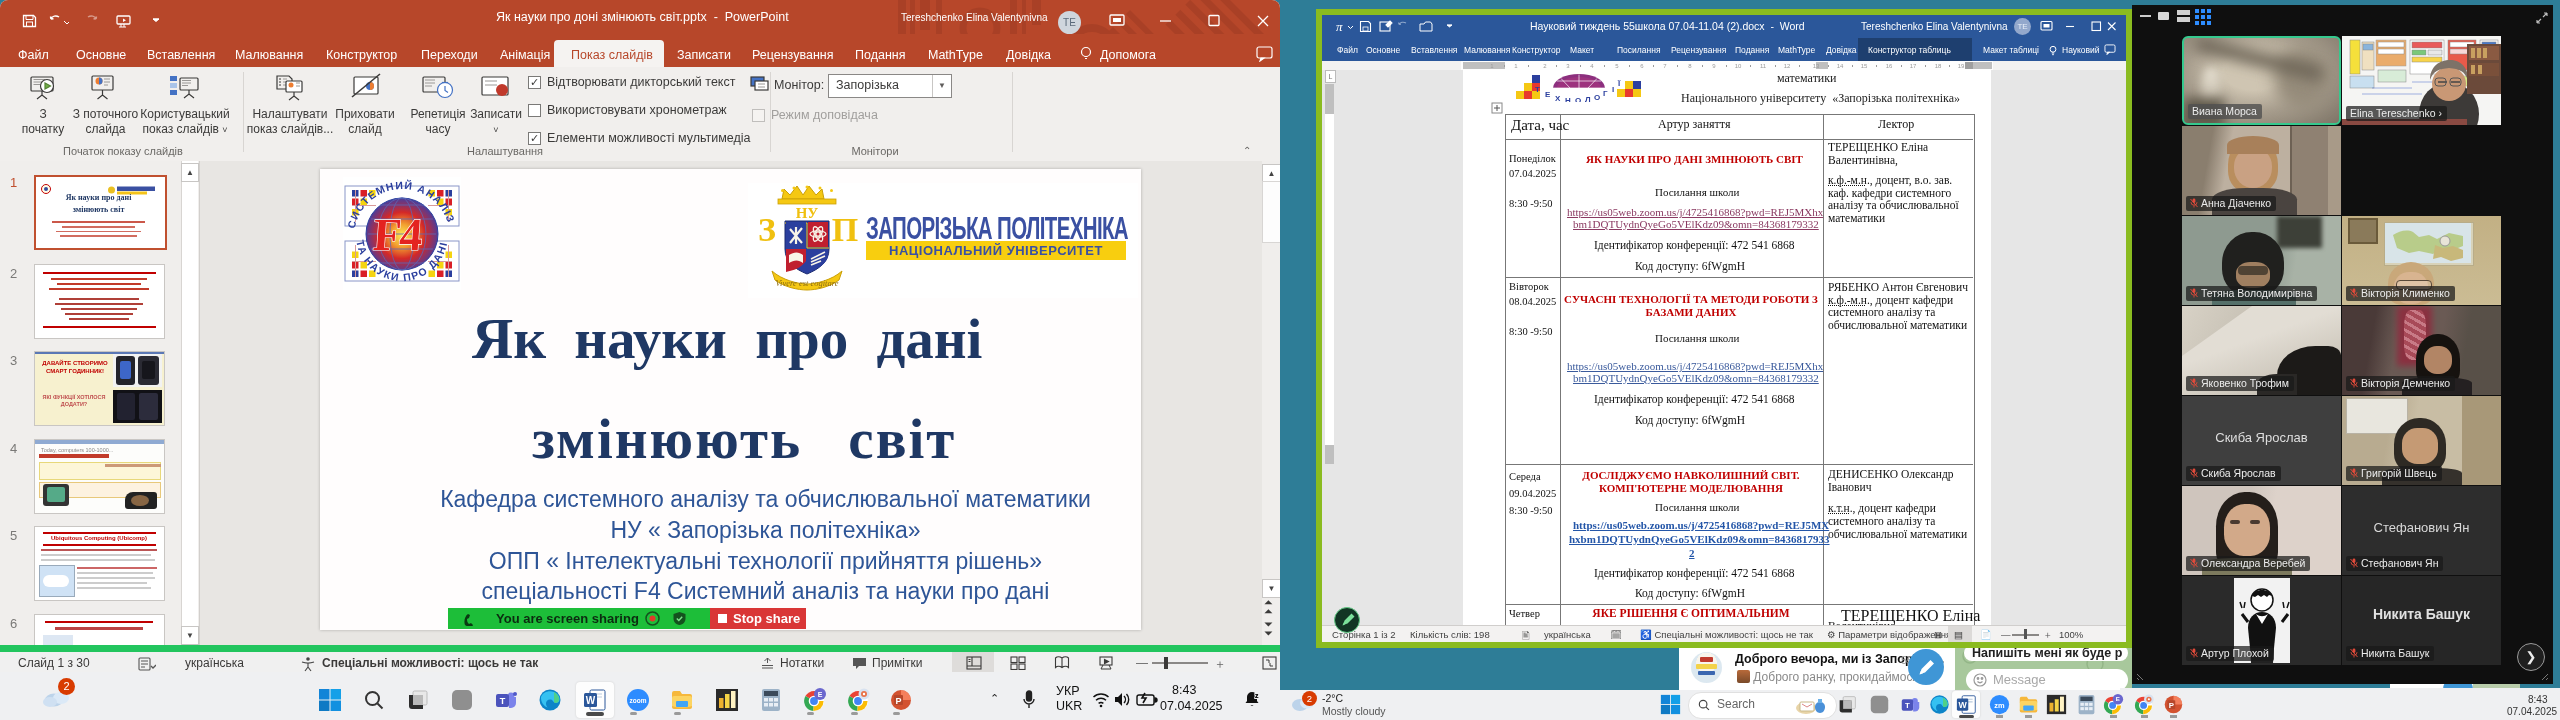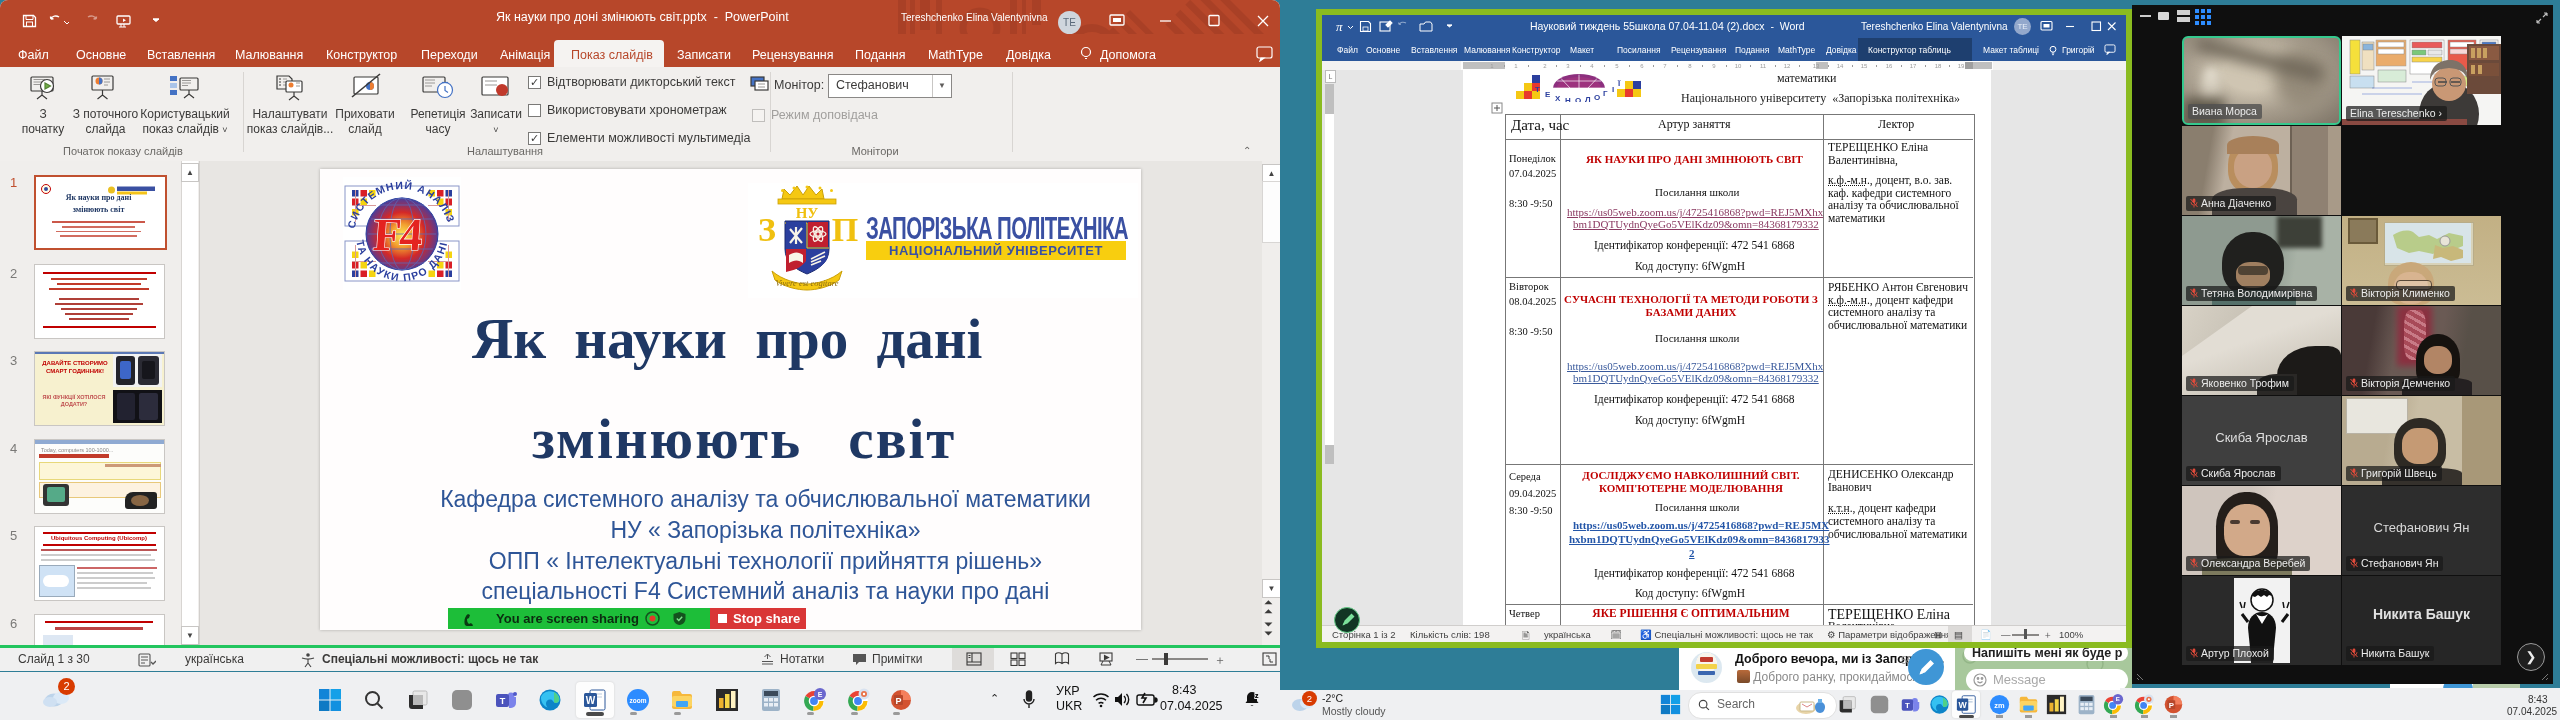--- a/index.html
+++ b/index.html
@@ -14,21 +14,21 @@
 .rlbl{position:absolute;top:78px;font-size:11px;color:#6a6865;width:240px;text-align:center;}
 .rsep{position:absolute;top:5px;height:80px;width:1px;background:#d8d5d2;}
 .rbtxt{position:absolute;font-size:12px;color:#3b3a39;text-align:center;line-height:15px;}
 .cbx{position:absolute;width:11px;height:11px;border:1px solid #7a7977;background:#fff;font-size:11px;line-height:11px;text-align:center;color:#3b3a39;}
 .cbl{position:absolute;font-size:12.5px;color:#3b3a39;}
 
 #thumbs{left:0;top:161px;width:199px;height:484px;background:#f0eeec;border-right:1px solid #d2cfcc;}
 #editor{left:200px;top:161px;width:1062px;height:484px;background:#e8e6e3;}
 #vscroll{left:1262px;top:161px;width:18px;height:484px;background:#f0eeec;}
 #slide{left:320px;top:169px;width:821px;height:461px;background:#fffdfd;box-shadow:0 0 3px rgba(0,0,0,.25);}
-#pstat{left:0;top:645px;width:1280px;height:23px;background:#f0f0f0;border-top:3px solid #22c55e;font-size:12px;color:#3b3a39;}
+#pstat{left:0;top:645px;width:1280px;height:23px;background:#f0f0f0;border-top:7px solid #22c55e;font-size:12px;color:#3b3a39;}
 .st{position:absolute;font-size:12px;color:#3b3a39;top:4px;}
 
 .tnum{position:absolute;left:10px;font-size:13px;color:#7a7977;}
 .thumb{position:absolute;left:34px;width:129px;height:73px;background:#fff;border:1px solid #c9c6c3;overflow:hidden;}
 
 #tbl{left:0;top:672px;width:1280px;height:48px;background:#eff0f2;}
 .tico{position:absolute;top:16px;width:24px;height:24px;}
 
 #word{left:1316px;top:9px;width:816px;height:639px;background:#8abb20;}
 #wint{left:1322px;top:15px;width:804px;height:627px;background:#e6e6e6;overflow:hidden;}
@@ -199,21 +199,21 @@
     <div class="rlbl" style="left:385px;">Налаштування</div>
     <div class="rsep" style="left:770px;"></div>
 
     <svg class="a" style="left:750px;top:9px;width:20px;height:17px" viewBox="0 0 20 17" fill="none" stroke="#3b3a39" stroke-width="1.2">
           <rect x="1" y="1" width="13" height="9" fill="#4472c4" stroke="#3b3a39"></rect>
           <rect x="5" y="5" width="13" height="9" fill="#fff"></rect>
           <path d="M8 8h7M8 11h7" stroke-width="1" stroke="#9a9896"></path>
         </svg>
     <div class="cbl" style="left:774px;top:11px;">Монітор:</div>
     <div class="a" style="left:828px;top:7px;width:122px;height:22px;background:#fff;border:1px solid #8a8886;">
-      <div class="a tx" style="left:7px;top:3px;font-size:12.5px;color:#3b3a39;">Стефанович</div>
+      <div class="a tx" style="left:7px;top:3px;font-size:12.5px;color:#3b3a39;">Запорізька</div>
       <div class="a" style="right:0;top:0;width:18px;height:22px;border-left:1px solid #c8c6c4;color:#605e5c;font-size:8px;text-align:center;line-height:22px;">▼</div>
     </div>
     <div class="cbx" style="left:752px;top:42px;border-color:#c0bebc;background:#f5f3f1;"></div>
         <div class="cbl" style="left:771px;top:41px;color:#a19f9d;">Режим доповідача</div>
     <div class="rlbl" style="left:755px;">Монітори</div>
     <div class="rsep" style="left:1012px;"></div>
     <div class="a" style="left:1243px;top:78px;color:#605e5c;font-size:10px;">⌃</div>
   </div>
   <div class="a" id="thumbs">
     <div class="tnum" style="top:14px;color:#c0502f;">1</div>
@@ -713,21 +713,21 @@
     <div class="wtab" style="left:413px;">Подання</div>
     <div class="wtab" style="left:456px;">MathType</div>
     <div class="wtab" style="left:504px;">Довідка</div>
     <div class="a" style="left:536px;top:0;width:114px;height:23px;background:#1e3f6f;"></div>
     <div class="wtab" style="left:546px;">Конструктор таблиць</div>
     <div class="wtab" style="left:661px;">Макет таблиці</div>
     <svg class="a" style="left:726px;top:6px;width:10px;height:13px" viewBox="0 0 12 15" fill="none" stroke="#fff" stroke-width="1.2">
           <circle cx="6" cy="6" r="3.5"></circle>
           <path d="M4.5 10.5h3m-2.5 2h2"></path>
         </svg>
-    <div class="wtab" style="left:740px;">Григорій</div>
+    <div class="wtab" style="left:740px;">Науковий</div>
     <svg class="a" style="left:782px;top:6px;width:12px;height:11px" viewBox="0 0 13 12" fill="none" stroke="#fff" stroke-width="1">
           <rect x="1" y="1" width="11" height="8" rx="1.5"></rect>
           <path d="M4 9l-1 2.5 3-2.5z" fill="#fff"></path>
         </svg>
   </div>
   <div class="a" id="wruler">
     <svg class="a" style="left:0px;top:0px;width:798px;height:9px">
       <rect x="139" y="0" width="532" height="9" fill="#fdfdfd"></rect>
       <rect x="141" y="1" width="42" height="7" fill="#bfbfbf"></rect>
       <rect x="651" y="1" width="19" height="7" fill="#bfbfbf"></rect>
@@ -866,21 +866,21 @@
     <div class="a tx wserif" style="left:110px;top:449px;font-size:11px;font-weight:bold;color:#2456a8;text-decoration:underline;">https://us05web.zoom.us/j/4725416868?pwd=REJ5MX</div>
     <div class="a tx wserif" style="left:106px;top:463px;font-size:11px;font-weight:bold;color:#2456a8;text-decoration:underline;">hxbm1DQTUydnQyeGo5VElKdz09&amp;omn=8436817933</div>
     <div class="a tx wserif" style="left:226px;top:477px;font-size:11px;font-weight:bold;color:#2456a8;text-decoration:underline;">2</div>
     <div class="a tx wserif" style="left:131px;top:497px;font-size:11.5px;color:#111;">Ідентифікатор конференції: 472 541 6868</div>
     <div class="a tx wserif" style="left:172px;top:517px;font-size:11.5px;color:#111;">Код доступу: 6fWgmH</div>
     <div class="a wserif" style="left:365px;top:398px;width:142px;font-size:11.5px;color:#111;line-height:13px;">ДЕНИСЕНКО Олександр Іванович</div>
     <div class="a wserif" style="left:365px;top:432px;width:142px;font-size:11.5px;color:#111;line-height:13px;"><span style="text-decoration:underline dotted">к.т.н</span>., доцент кафедри системного аналізу та обчислювальної математики</div>
 
     <div class="a tx wserif" style="left:46px;top:538px;font-size:10.5px;color:#111;">Четвер</div>
     <div class="a wserif" style="left:98px;top:537px;width:260px;text-align:center;font-size:11.5px;font-weight:bold;color:#c00000;">ЯКЕ РІШЕННЯ Є ОПТИМАЛЬНИМ</div>
-    <div class="a tx wserif" style="left:365px;top:537px;font-size:14px;color:#111;">ТЕРЕЩЕНКО Еліна</div>
+    <div class="a tx wserif" style="left:378px;top:537px;font-size:16px;color:#111;">ТЕРЕЩЕНКО Еліна</div>
     <div class="a tx wserif" style="left:365px;top:550px;font-size:11.5px;color:#111;">Валентинівна,</div>
   </div>
   <div class="a" id="wstat">
     <div class="ws tx" style="left:10px;">Сторінка 1 із 2</div>
     <div class="ws tx" style="left:88px;">Кількість слів: 198</div>
     <div class="ws tx" style="left:200px;">🖹</div>
     <div class="ws tx" style="left:222px;">українська</div>
     <div class="ws tx" style="left:288px;">🗓</div>
     <div class="ws tx" style="left:318px;">♿ Спеціальні можливості: щось не так</div>
     <div class="ws tx" style="left:505px;text-align:center;">⚙ Параметри відображення</div>

